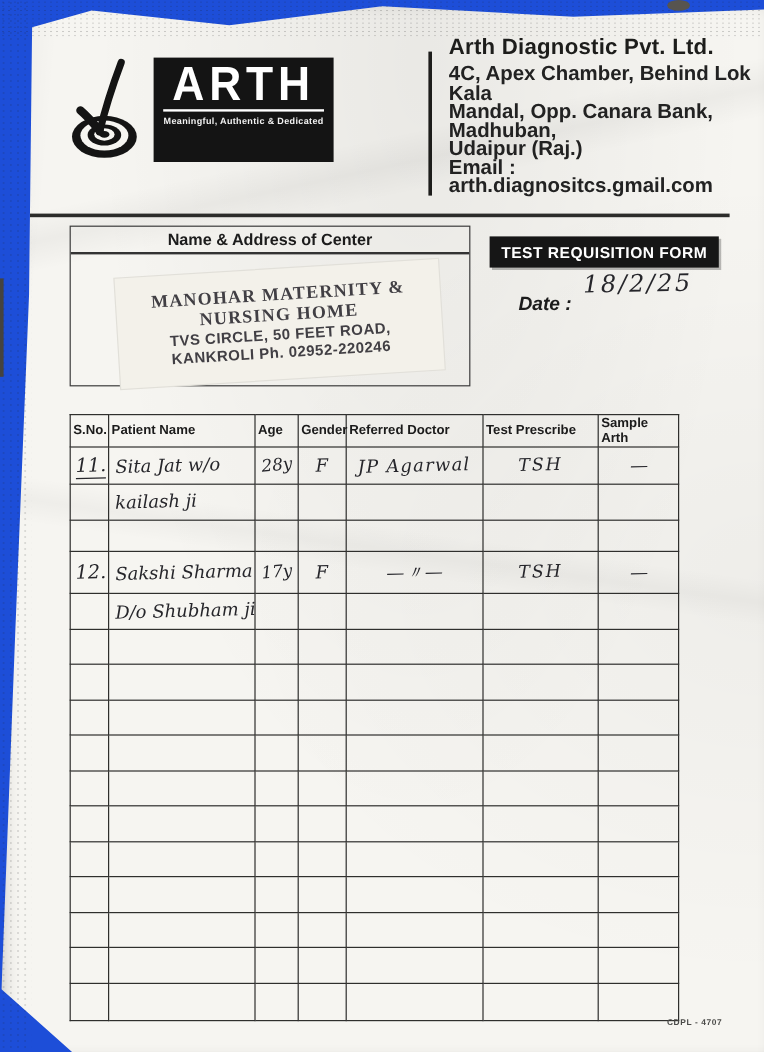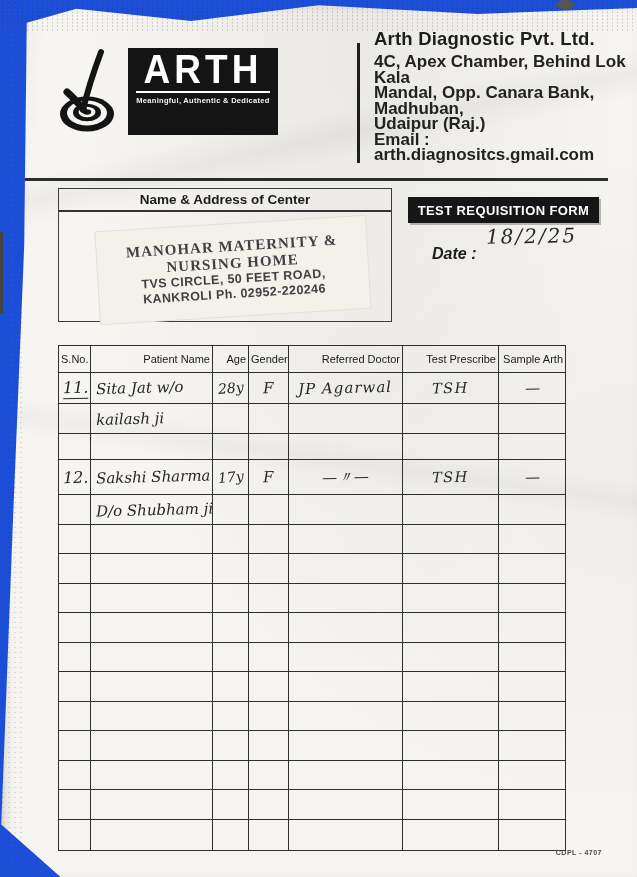--- a/index.html
+++ b/index.html
@@ -75,21 +75,21 @@
   .hw0{font-size:16px;}
   .u{border-bottom:1.6px solid #26262b;padding-bottom:1px;}
   .hw2{transform:rotate(-5deg);font-size:14px;}
   .hw4{letter-spacing:1px;}
   .hw5{letter-spacing:1.5px;font-size:14.5px;}
 
   
   .req-table{position:absolute;left:58px;top:345px;width:507px;border-collapse:collapse;
     table-layout:fixed;}
   .req-table th,.req-table td{border:1.5px solid #2f2f2d;padding:0 2px;overflow:visible;}
-  .req-table th{height:27px;font-size:11px;font-weight:normal;color:#1b1b1b;text-align:right;}
+  .req-table th{height:27px;font-size:11px;font-weight:bold;color:#1b1b1b;text-align:left;}
   .req-table td{vertical-align:middle;}
   .req-table td.c0{padding-left:4px;}
   .req-table td.c1{padding-left:5px;white-space:nowrap;}
 
   .footer-code{position:absolute;left:430px;top:849px;width:172px;text-align:right;
     font-size:7px;font-weight:bold;letter-spacing:.5px;color:#4a4a48;}
 </style>
 </head>
 <body>
 

